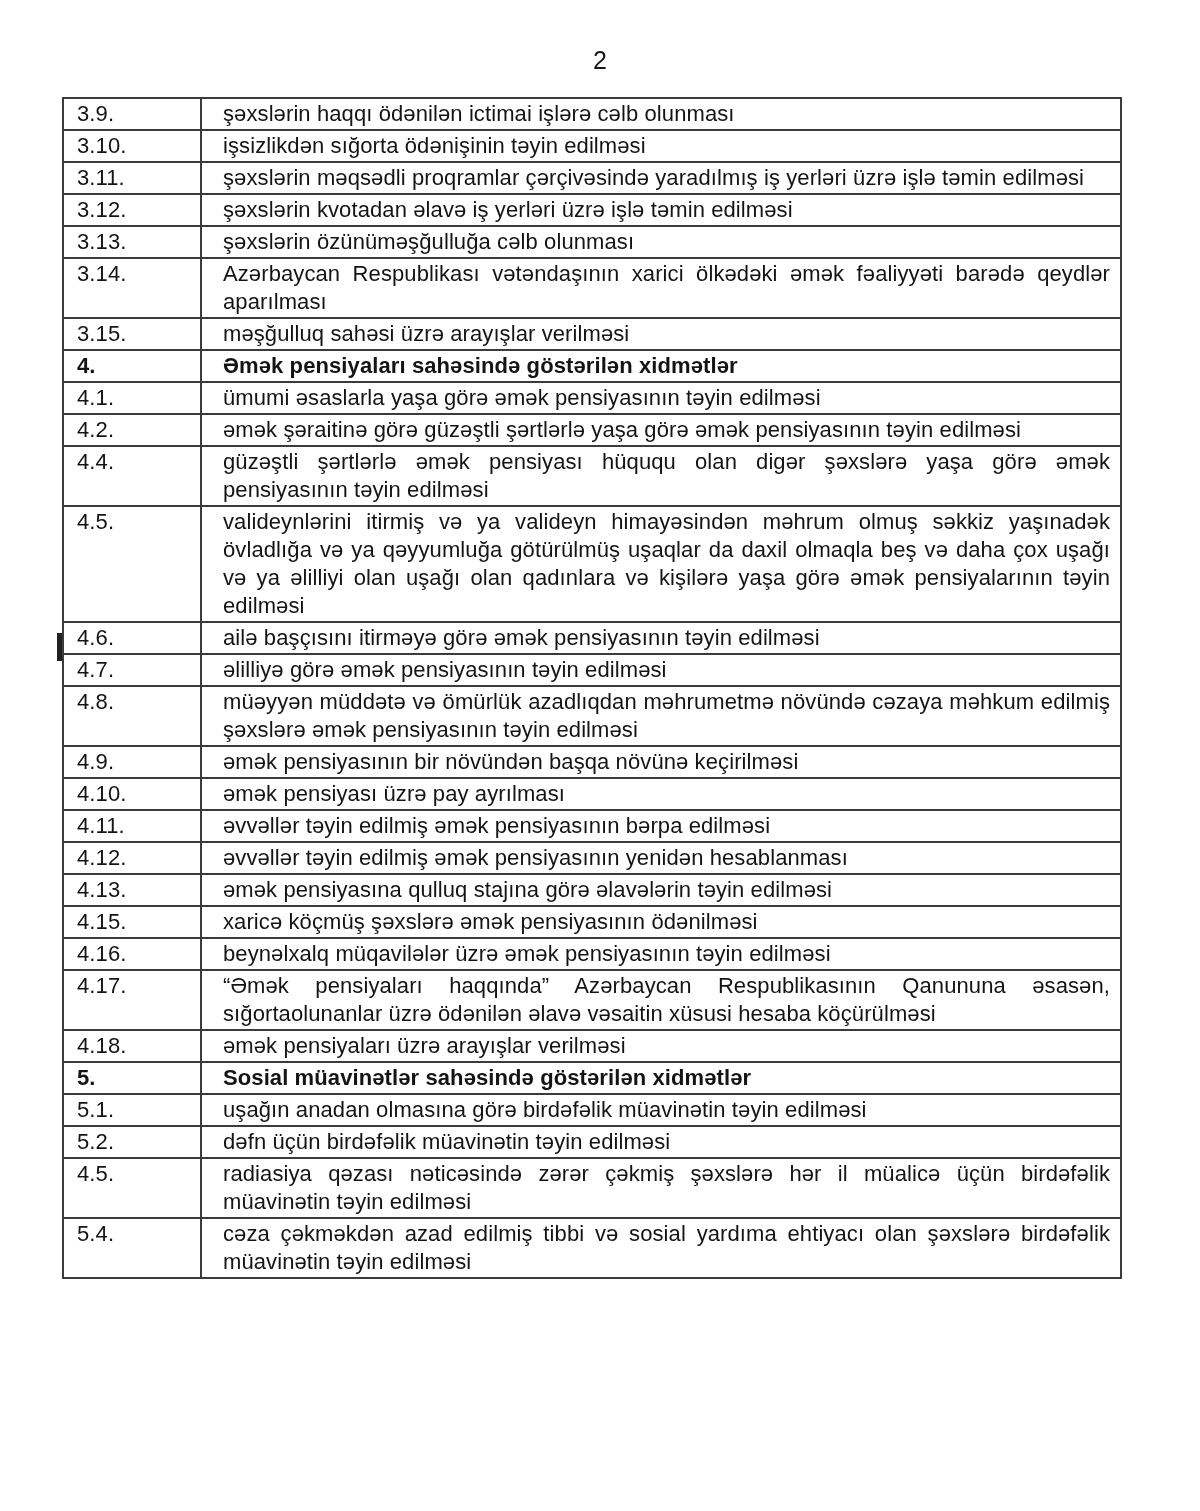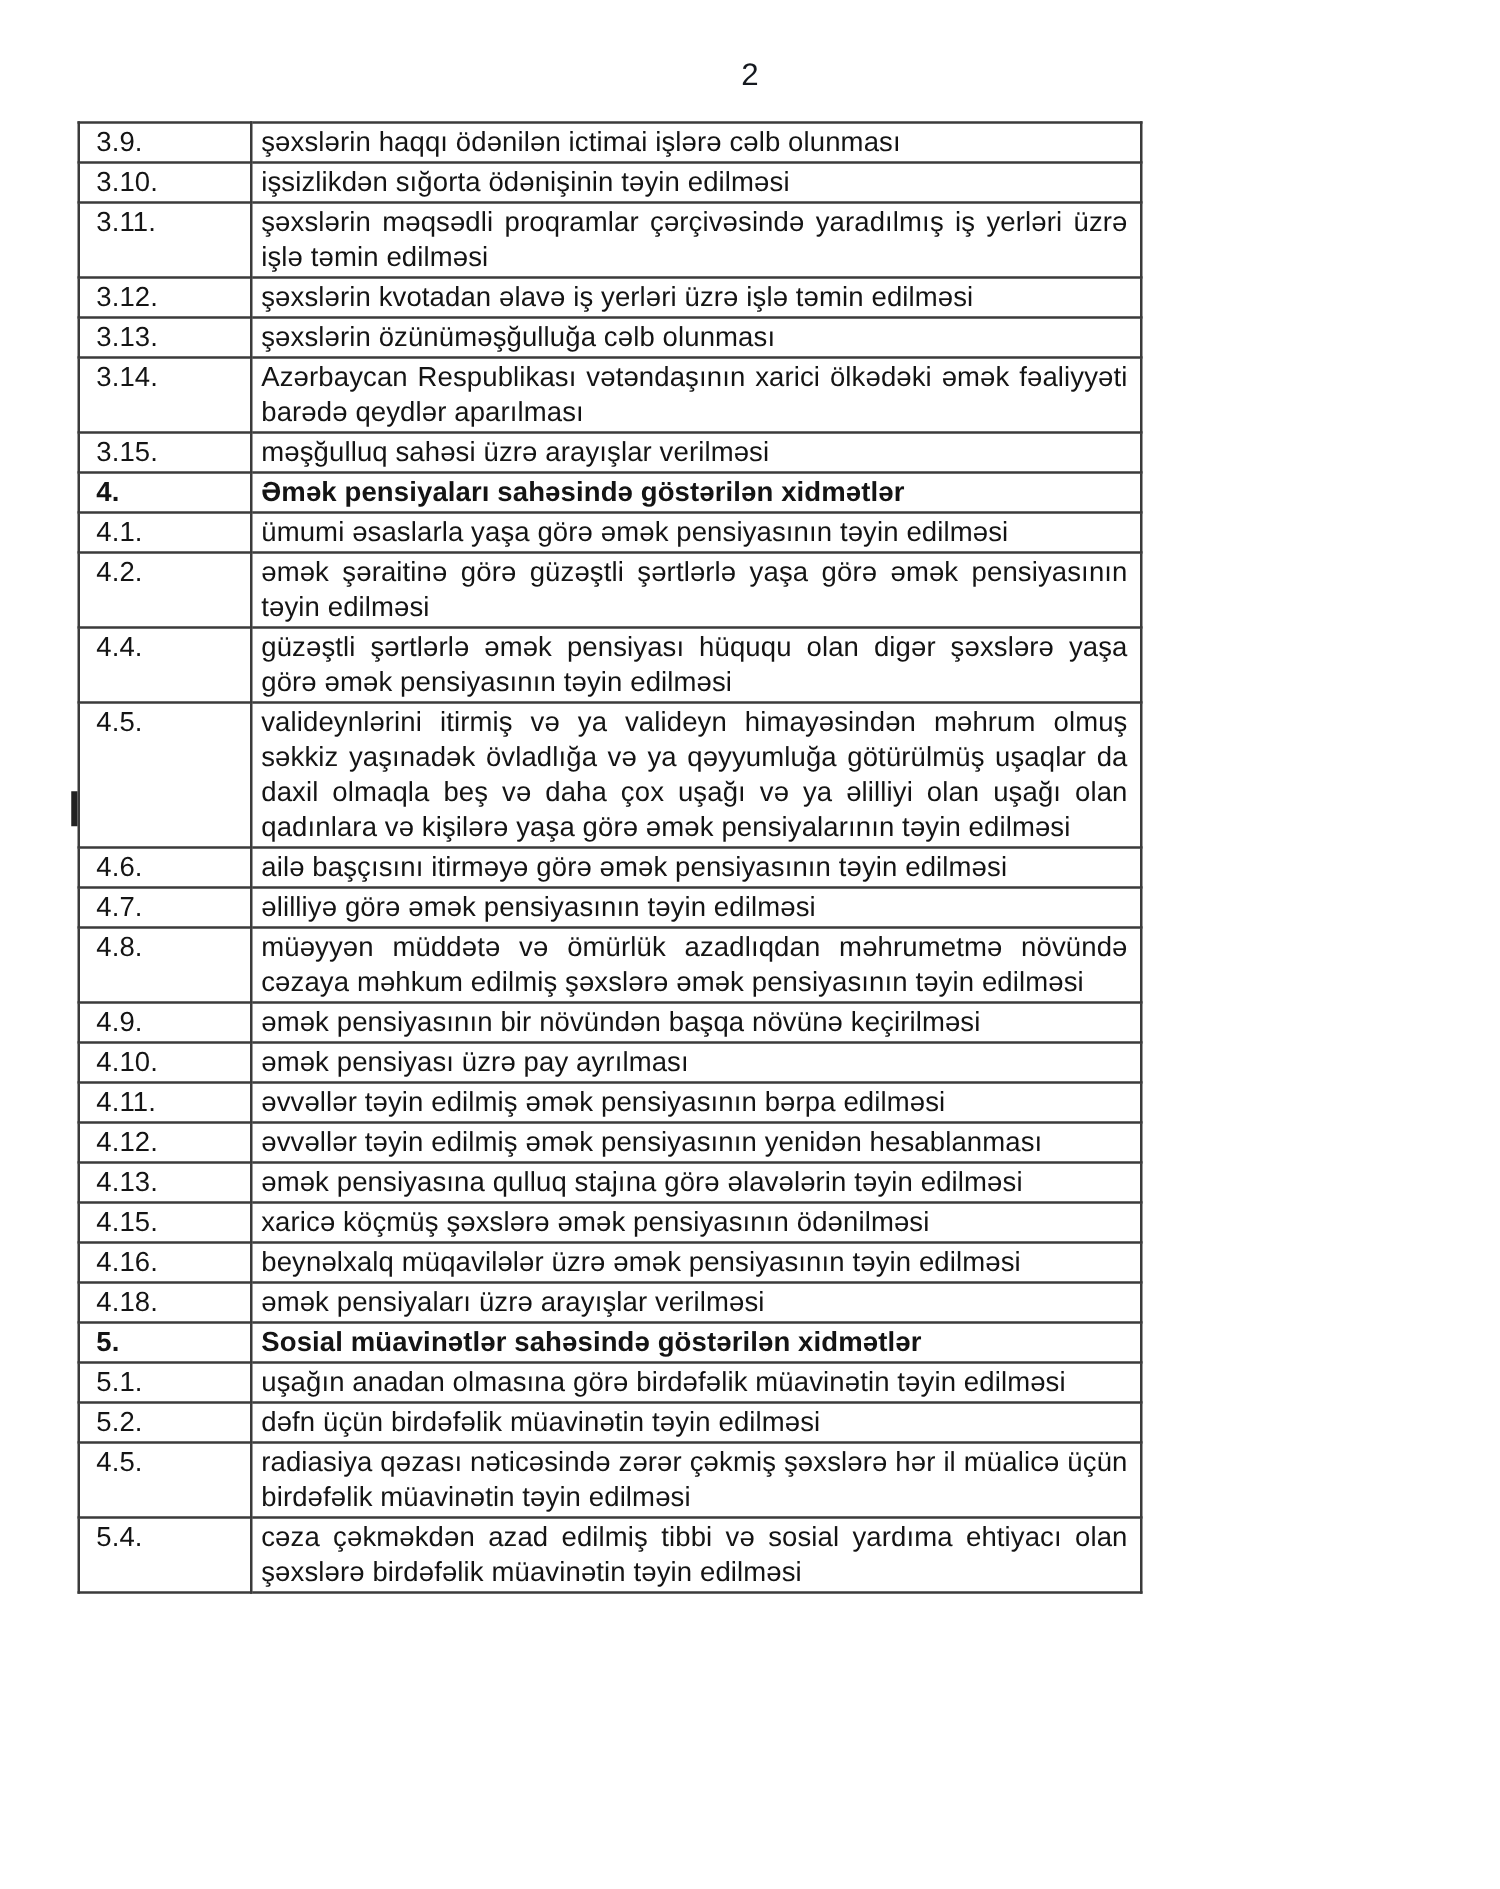--- a/index.html
+++ b/index.html
@@ -19,38 +19,38 @@
     text-align: center;
     padding-top: 47px;
     font-size: 25px;
     line-height: 26px;
     color: #15191f;
   }
   table.services {
     border-collapse: collapse;
     table-layout: fixed;
     margin: 24px 0 0 62px;
-    width: 852px;
+    width: 1060px;
   }
   table.services td {
     border: 2px solid #3b3b3b;
     font-size: 22px;
     line-height: 28px;
     vertical-align: top;
     padding-top: 1px;
     padding-bottom: 1px;
     letter-spacing: 0.1px;
   }
   td.cell-num {
     width: 119px;
     padding-left: 13px;
     padding-right: 4px;
   }
   td.cell-desc {
-    padding-left: 7px;
+    padding-left: 21px;
     padding-right: 10px;
     text-align: justify;
   }
   tr.bold-row td {
     font-weight: bold;
   }
   .change-bar {
     position: absolute;
     left: 57px;
     top: 633px;
@@ -148,20 +148,24 @@
       </tr>
       <tr>
         <td class="cell-num">4.15.</td>
         <td class="cell-desc">xaricə köçmüş şəxslərə əmək pensiyasının ödənilməsi</td>
       </tr>
       <tr>
         <td class="cell-num">4.16.</td>
         <td class="cell-desc">beynəlxalq müqavilələr üzrə əmək pensiyasının təyin edilməsi</td>
       </tr>
       <tr>
+        <td class="cell-num">4.17.</td>
+        <td class="cell-desc">“Əmək pensiyaları haqqında” Azərbaycan Respublikasının Qanununa əsasən, sığortaolunanlar üzrə ödənilən əlavə vəsaitin xüsusi hesaba köçürülməsi</td>
+      </tr>
+      <tr>
         <td class="cell-num">4.18.</td>
         <td class="cell-desc">əmək pensiyaları üzrə arayışlar verilməsi</td>
       </tr>
       <tr class="bold-row">
         <td class="cell-num">5.</td>
         <td class="cell-desc">Sosial müavinətlər sahəsində göstərilən xidmətlər</td>
       </tr>
       <tr>
         <td class="cell-num">5.1.</td>
         <td class="cell-desc">uşağın anadan olmasına görə birdəfəlik müavinətin təyin edilməsi</td>

